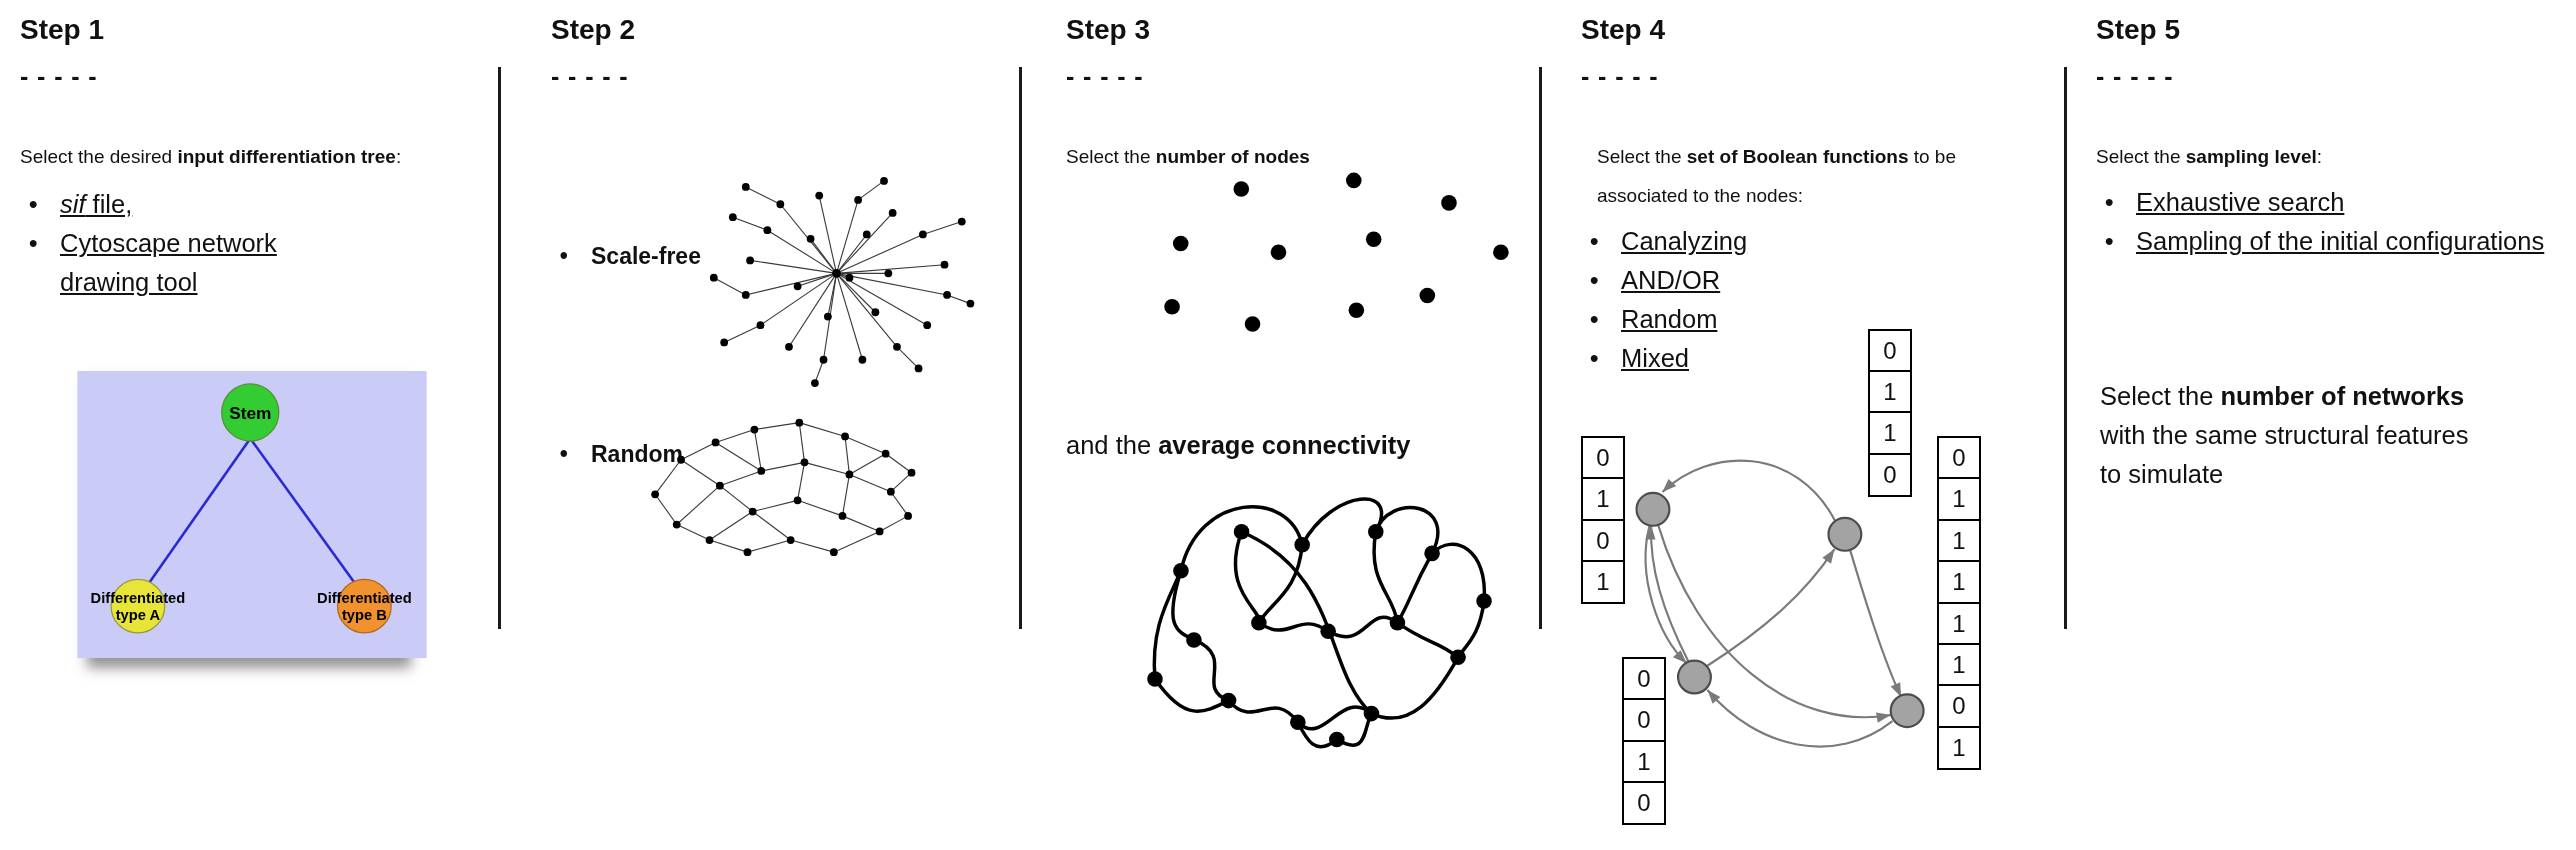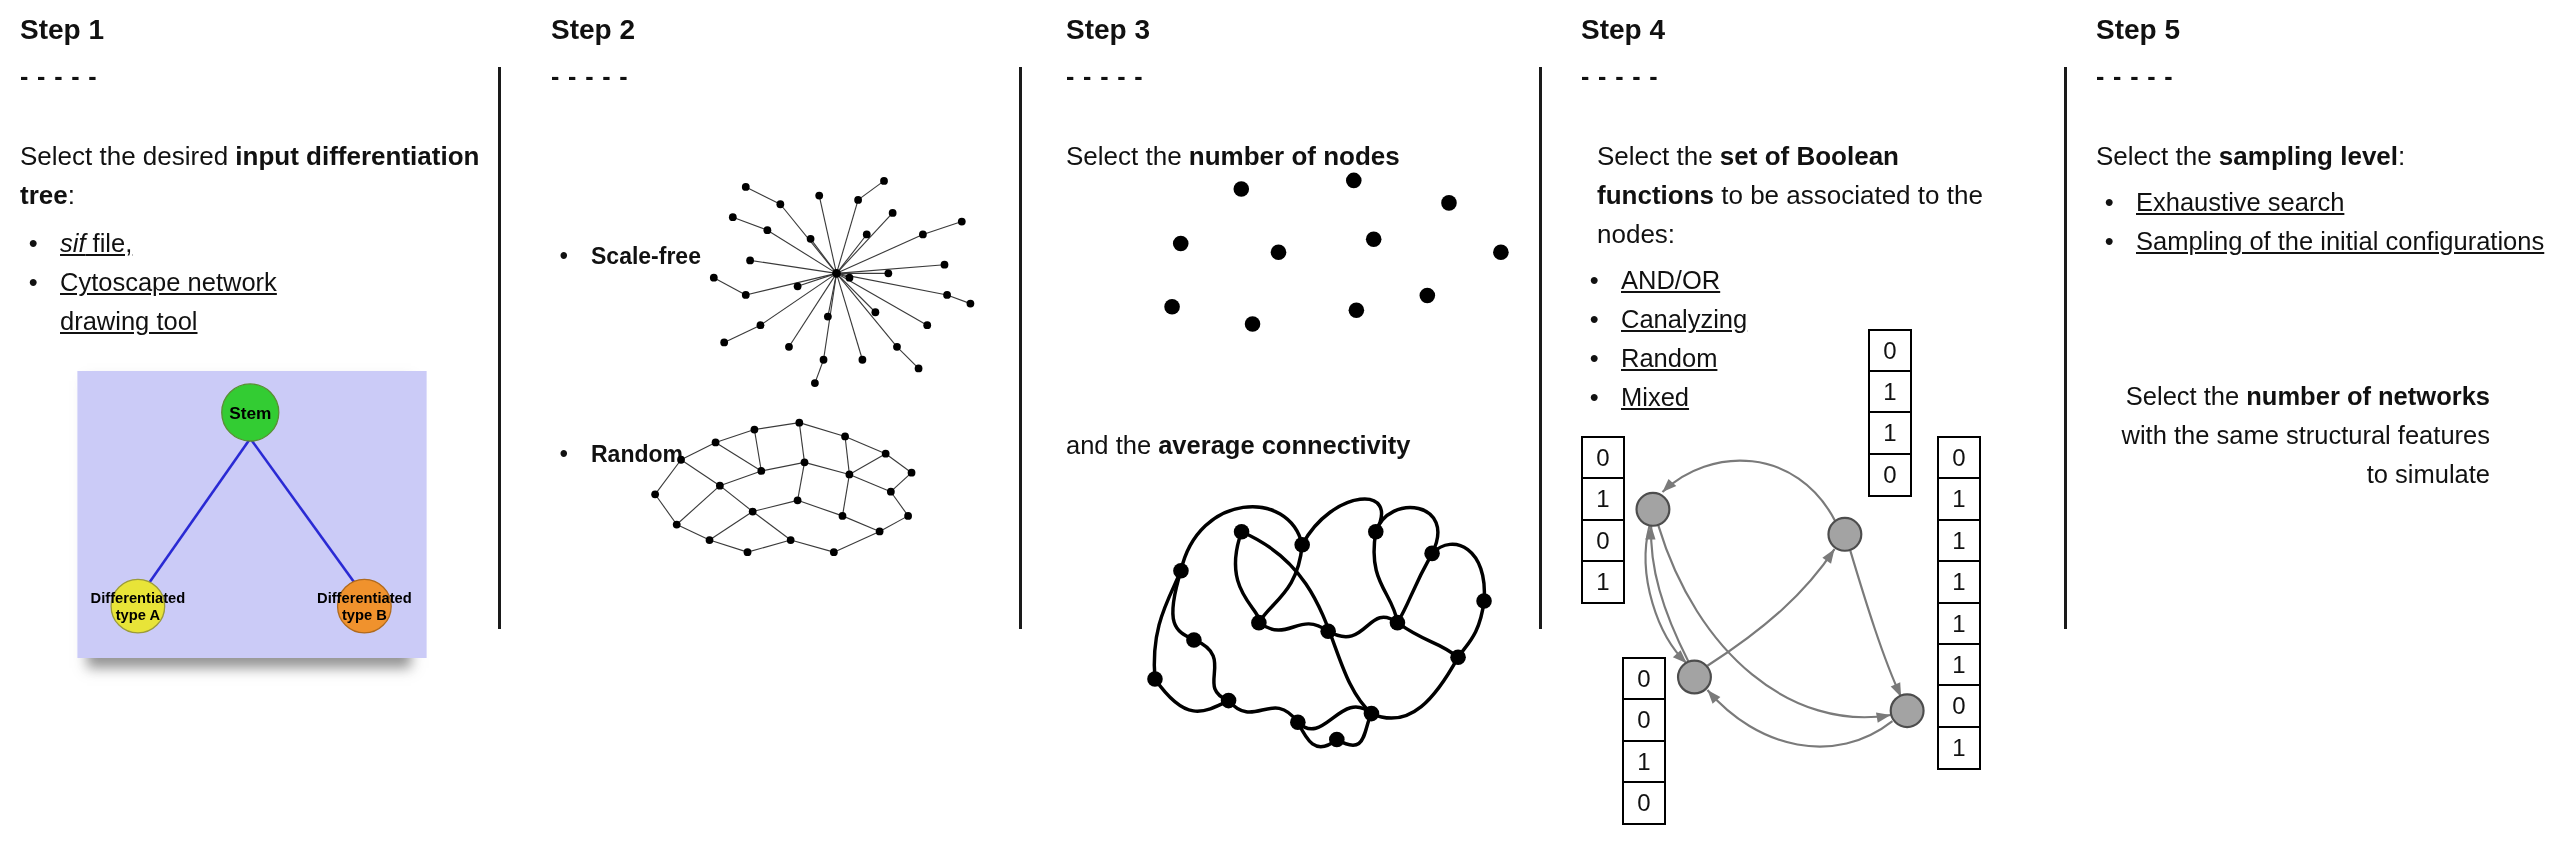--- a/index.html
+++ b/index.html
@@ -13,41 +13,41 @@
   #col2 { left:551px; width:450px; }
   #col3 { left:1066px; width:459px; }
   #col4 { left:1581px; width:472px; }
   #col5 { left:2096px; width:480px; }
 
   .divider { position:absolute; top:67px; height:562px; width:2.6px; background:#1a1a1a; }
   #div1 { left:498px; } #div2 { left:1019px; } #div3 { left:1539px; } #div4 { left:2064px; }
 
   h2.step-title { margin:0; font-size:28px; line-height:31px; font-weight:bold; }
   .dashes { margin-top:17.3px; font-size:25px; font-weight:bold; letter-spacing:0.9px; line-height:29px; }
-  p.intro { margin:46px 0 0 0; font-size:26px; line-height:39px; }
+  p.intro { margin:46px 0 0 0; font-size:19px; line-height:39px; }
   p.intro b { font-weight:bold; }
   #col2 p.intro { width:398px; }
   #col4 p.intro { width:407px;margin-left:16px; }
 
   ul.bullets { list-style:none; margin:5.2px 0 0 0; padding:0; font-size:25.5px; line-height:39px;text-decoration:underline; }
   ul.bullets li { position:relative; padding-left:40px; }
   ul.bullets li::before { content:"\2022"; position:absolute; left:8.7px; }
   #col1 ul.bullets { width:303px; margin-top:9px; }
   #col4 ul.bullets { margin-top:7px; }
   #col5 ul.bullets { width:450px; margin-top:7px; }
   ul.bullets i { font-style:italic; }
 
   .abs-bullet { position:absolute; padding-left:40px; font-size:23px; line-height:39px;font-weight:bold; }
   .abs-bullet::before { content:"\2022"; position:absolute; left:8.7px; }
   #sf-bullet { left:0; top:223px; }
   #rnd-bullet { left:0; top:421px; }
 
   .abs-par { position:absolute; margin:0; font-size:25.5px; line-height:39px; }
   #connectivity-par { left:0; top:412px; }
-  #networks-par { left:18px; top:363px; width:376px;text-align:right; }
+  #networks-par { left:4px; top:363px; width:376px; }
 
   
   .tree-wrap { position:absolute; left:57px; top:357px; width:324px; height:287px;
                box-shadow:9.5px 10.4px 12px rgba(60,60,60,0.55); }
   .tree-wrap svg text { font-family:"Liberation Sans", sans-serif; font-weight:bold; fill:#000; }
   text.stem-label { font-size:20px; }
   text.diff-label { font-size:17px; }
 
   
   #sf-svg  { position:absolute; left:147px; top:160px; }
@@ -314,22 +314,22 @@
       <circle cx="255" cy="310" r="9"></circle>
     </g>
   </svg>
 </section>
 
 <section class="col" id="col4">
   <h2 class="step-title">Step 4</h2>
   <div class="dashes">- - - - -</div>
   <p class="intro"><span>Select the </span><b>set of Boolean functions</b><span> to be associated to the nodes:</span></p>
   <ul class="bullets">
+      <li>Canalyzing</li>
       <li>AND/OR</li>
-      <li>Canalyzing</li>
       <li>Random</li>
       <li>Mixed</li>
     </ul>
 
   <div class="bool-wrap">
     <svg class="bool-svg" width="415" height="519" viewBox="0 0 480 600">
       <g stroke-width="2.5" fill="none" stroke="#7a7a7a">
         <path d="M300,227 C 255,140 155,140 100,193"></path>
         <path d="M85,232 C 70,290 95,360 128,391"></path>
         <path d="M152,394 C 220,350 265,310 299,259"></path>

